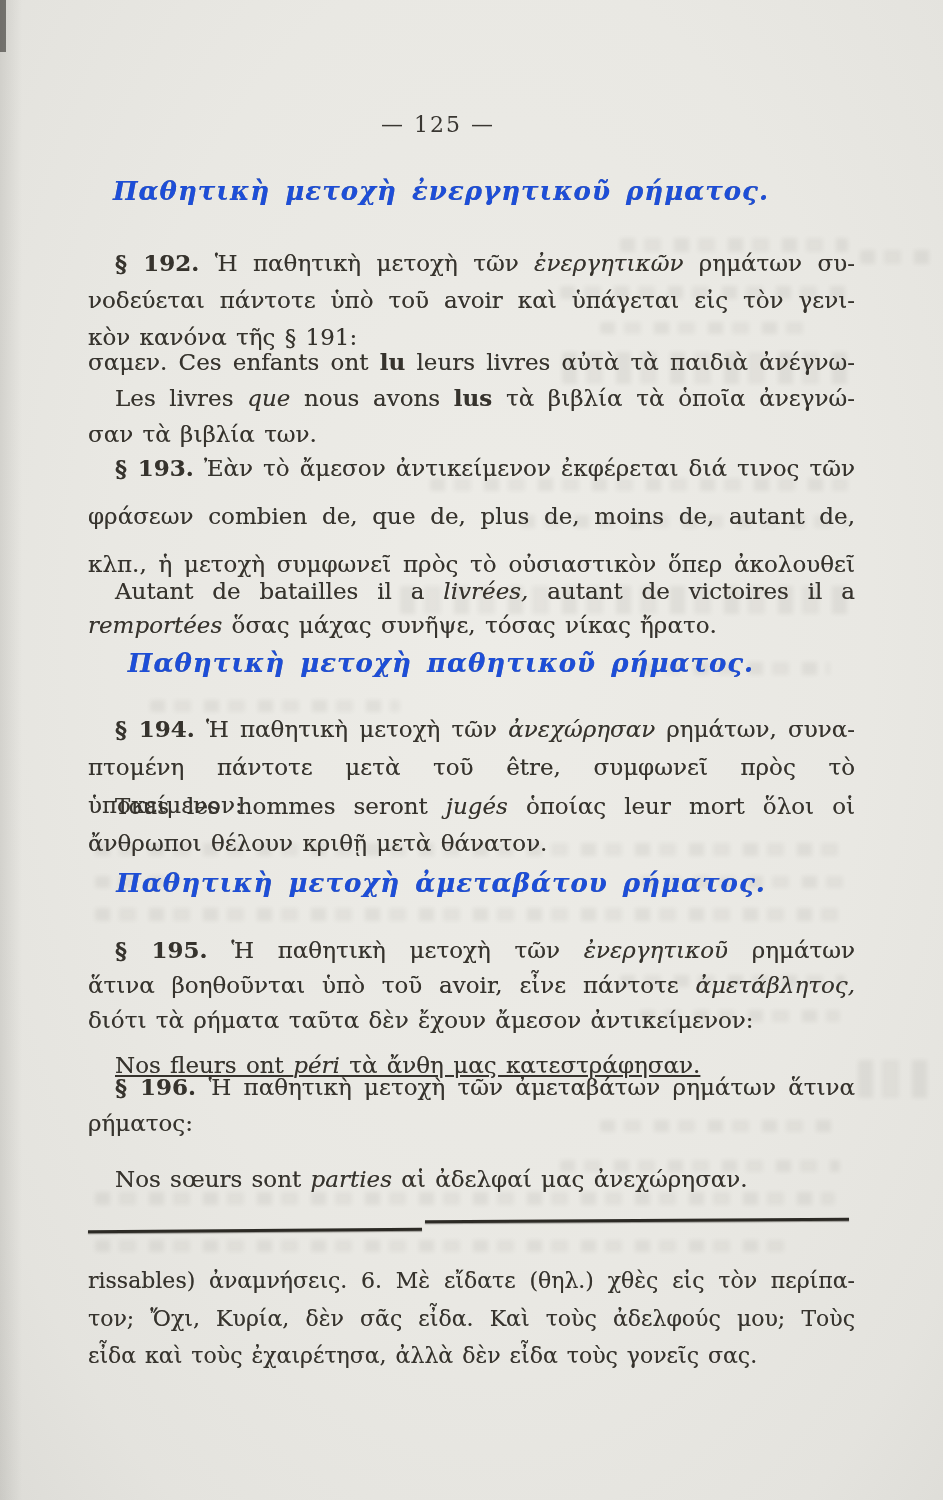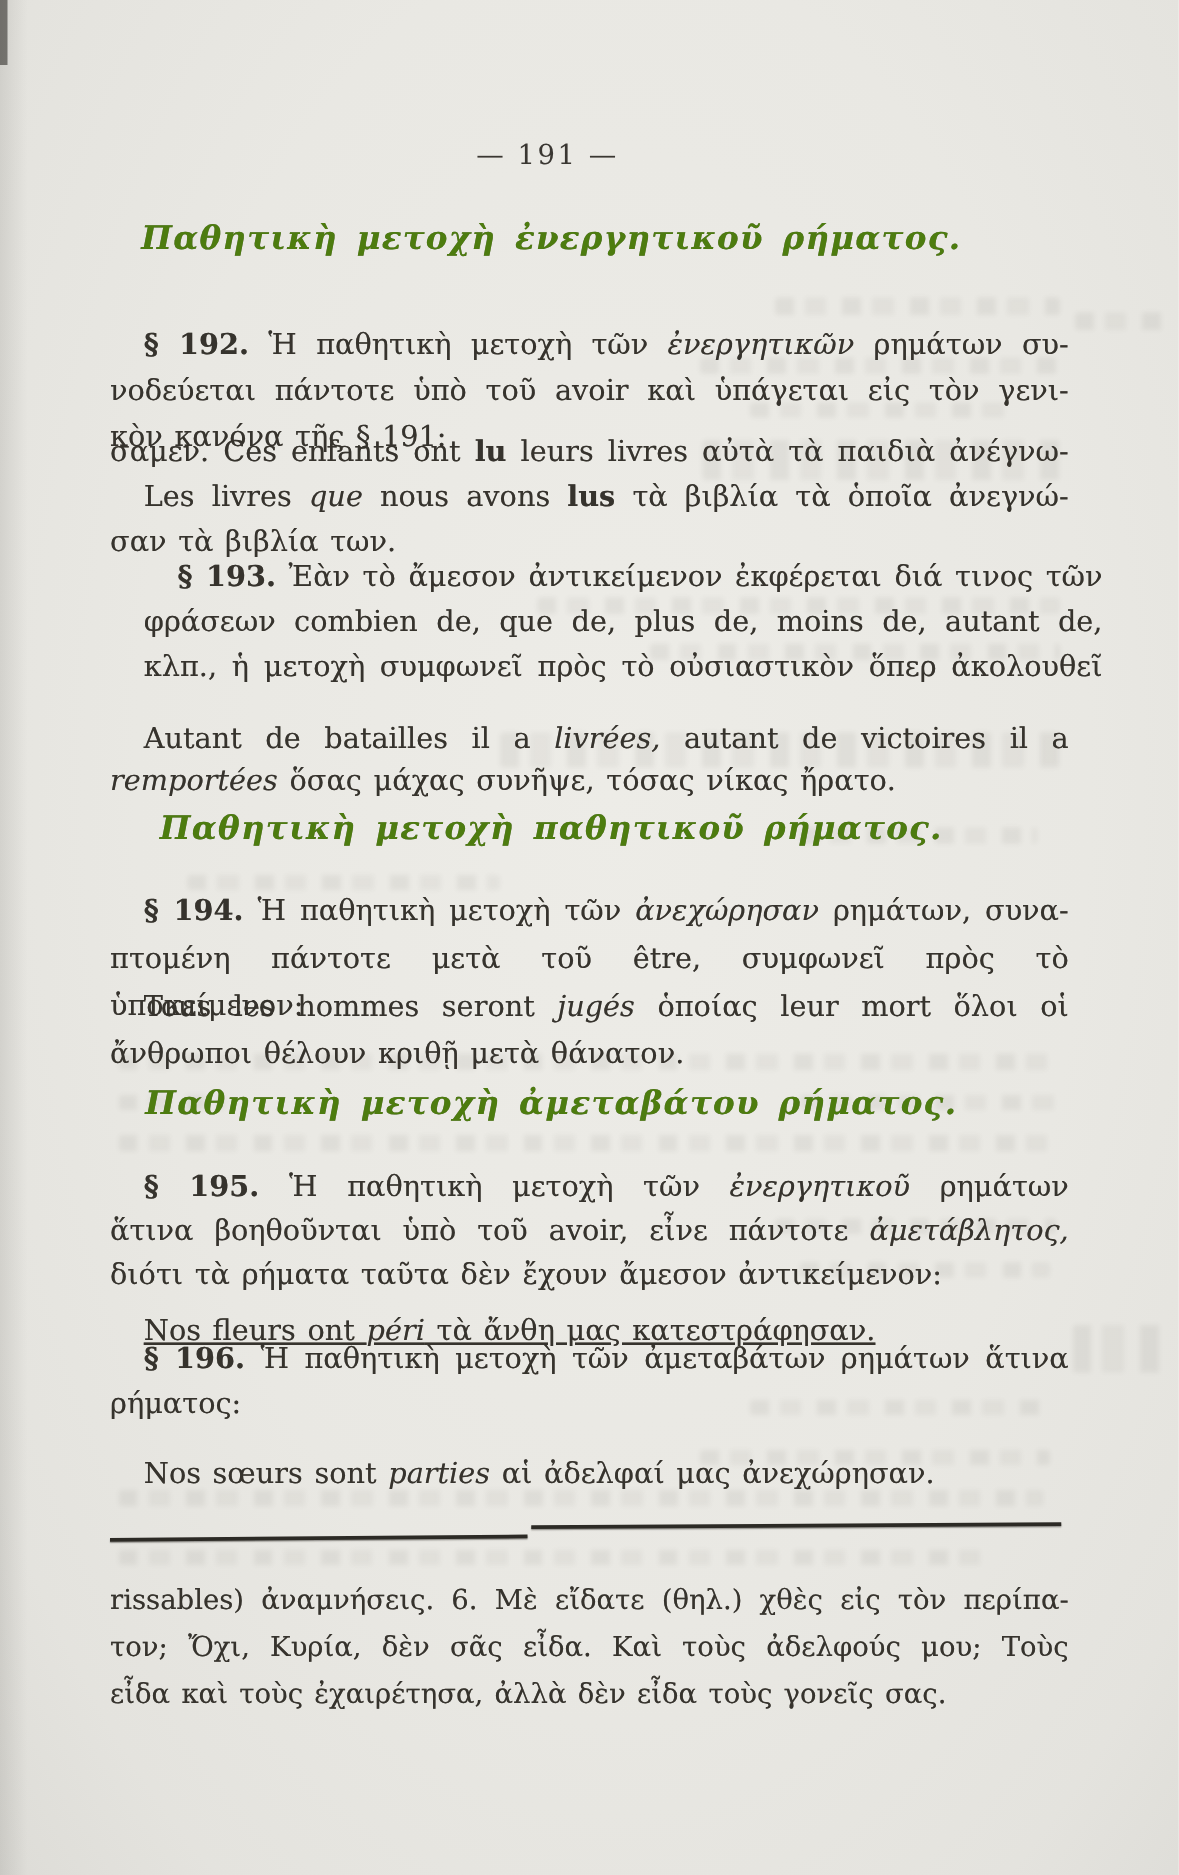--- a/index.html
+++ b/index.html
@@ -17,21 +17,21 @@
   .corner-mark{position:absolute;left:0;top:0;width:6px;height:52px;
     background:rgba(35,33,30,.55);filter:blur(.6px);}
   
   .ghost{position:absolute;
     background:repeating-linear-gradient(90deg, rgba(62,58,50,.55) 0 15px, rgba(62,58,50,0) 15px 24px, rgba(62,58,50,.4) 24px 41px, rgba(62,58,50,0) 41px 54px);
     filter:blur(2px);opacity:.12;border-radius:3px;}
   .pagenum{position:absolute;left:88px;width:700px;top:112px;
     text-align:center;font-size:22px;letter-spacing:2px;color:#3a3732;}
   .hd{position:absolute;left:88px;width:706px;margin:0;
     text-align:center;font-size:26px;font-weight:bold;font-style:italic;
-    letter-spacing:1px;word-spacing:5px;color:#4d7c0f;
+    letter-spacing:1px;word-spacing:5px;color:#1d4ed8;
     text-shadow:0 0 .5px rgba(40,37,32,.55);}
   .para{position:absolute;left:88px;width:767px;font-size:23px;
     text-shadow:0 0 .4px rgba(45,42,36,.5);word-spacing:2px;}
   .fnote{font-size:22px;}
   .ln{display:block;text-align:justify;text-align-last:justify;overflow:hidden;}
   .ln.last{text-align-last:left;}
   .ln.ind{text-indent:27px;}
   .seg-b{font-weight:bold;}
   .seg-i{font-style:italic;}
   .rule{position:absolute;height:3px;background:#2c2a25;box-shadow:0 1px 1px rgba(44,42,37,.45);}
@@ -61,37 +61,37 @@
   <div class="ghost" style="left:95px;top:908px;width:745px;height:13px;"></div>
   <div class="ghost" style="left:620px;top:975px;width:225px;height:12px;"></div>
   <div class="ghost" style="left:640px;top:1010px;width:200px;height:12px;"></div>
   <div class="ghost" style="left:600px;top:1120px;width:240px;height:12px;"></div>
   <div class="ghost" style="left:560px;top:1160px;width:280px;height:12px;"></div>
   <div class="ghost" style="left:95px;top:1192px;width:740px;height:13px;"></div>
   <div class="ghost" style="left:95px;top:1240px;width:700px;height:12px;"></div>
   <div class="ghost" style="left:860px;top:250px;width:72px;height:14px;"></div>
   <div class="ghost" style="left:858px;top:1060px;width:75px;height:38px;"></div>
 
-  <div class="pagenum">— 191 —</div>
+  <div class="pagenum">— 125 —</div>
 
   <h2 class="hd" style="top:176px;">Παθητικὴ μετοχὴ ἐνεργητικοῦ ρήματος.</h2>
 
-  <div class="para" style="top:244px;line-height:37px;margin-top:13px;">
+  <div class="para" style="top:244px;line-height:37px;">
     <span class="ln ind"><span class="seg-b">§ 192.</span><span> Ἡ παθητικὴ μετοχὴ τῶν </span><span class="seg-i">ἐνεργητικῶν</span><span> ρημάτων συ-</span></span>
     <span class="ln"><span>νοδεύεται πάντοτε ὑπὸ τοῦ avoir καὶ ὑπάγεται εἰς τὸν γενι-</span></span>
     <span class="ln last"><span>κὸν κανόνα τῆς § 191:</span></span>
   </div>
 
   <div class="para" style="top:344px;line-height:36px;">
     <span class="ln"><span>σαμεν. Ces enfants ont </span><span class="seg-b">lu</span><span> leurs livres αὐτὰ τὰ παιδιὰ ἀνέγνω-</span></span>
     <span class="ln ind"><span>Les livres </span><span class="seg-i">que</span><span> nous avons </span><span class="seg-b">lus</span><span> τὰ βιβλία τὰ ὁποῖα ἀνεγνώ-</span></span>
     <span class="ln last"><span>σαν τὰ βιβλία των.</span></span>
   </div>
 
-  <div class="para" style="top:444px;line-height:36px;margin-left:27px;">
+  <div class="para" style="top:444px;line-height:48px;">
     <span class="ln ind"><span class="seg-b">§ 193.</span><span> Ἐὰν τὸ ἄμεσον ἀντικείμενον ἐκφέρεται διά τινος τῶν</span></span>
     <span class="ln"><span>φράσεων combien de, que de, plus de, moins de, autant de,</span></span>
     <span class="ln"><span>κλπ., ἡ μετοχὴ συμφωνεῖ πρὸς τὸ οὐσιαστικὸν ὅπερ ἀκολουθεῖ</span></span>
   </div>
 
   <div class="para" style="top:574px;line-height:34px;">
     <span class="ln ind"><span>Autant de batailles il a </span><span class="seg-i">livrées,</span><span> autant de victoires il a</span></span>
     <span class="ln last"><span class="seg-i">remportées</span><span> ὅσας μάχας συνῆψε, τόσας νίκας ἤρατο.</span></span>
   </div>
 

